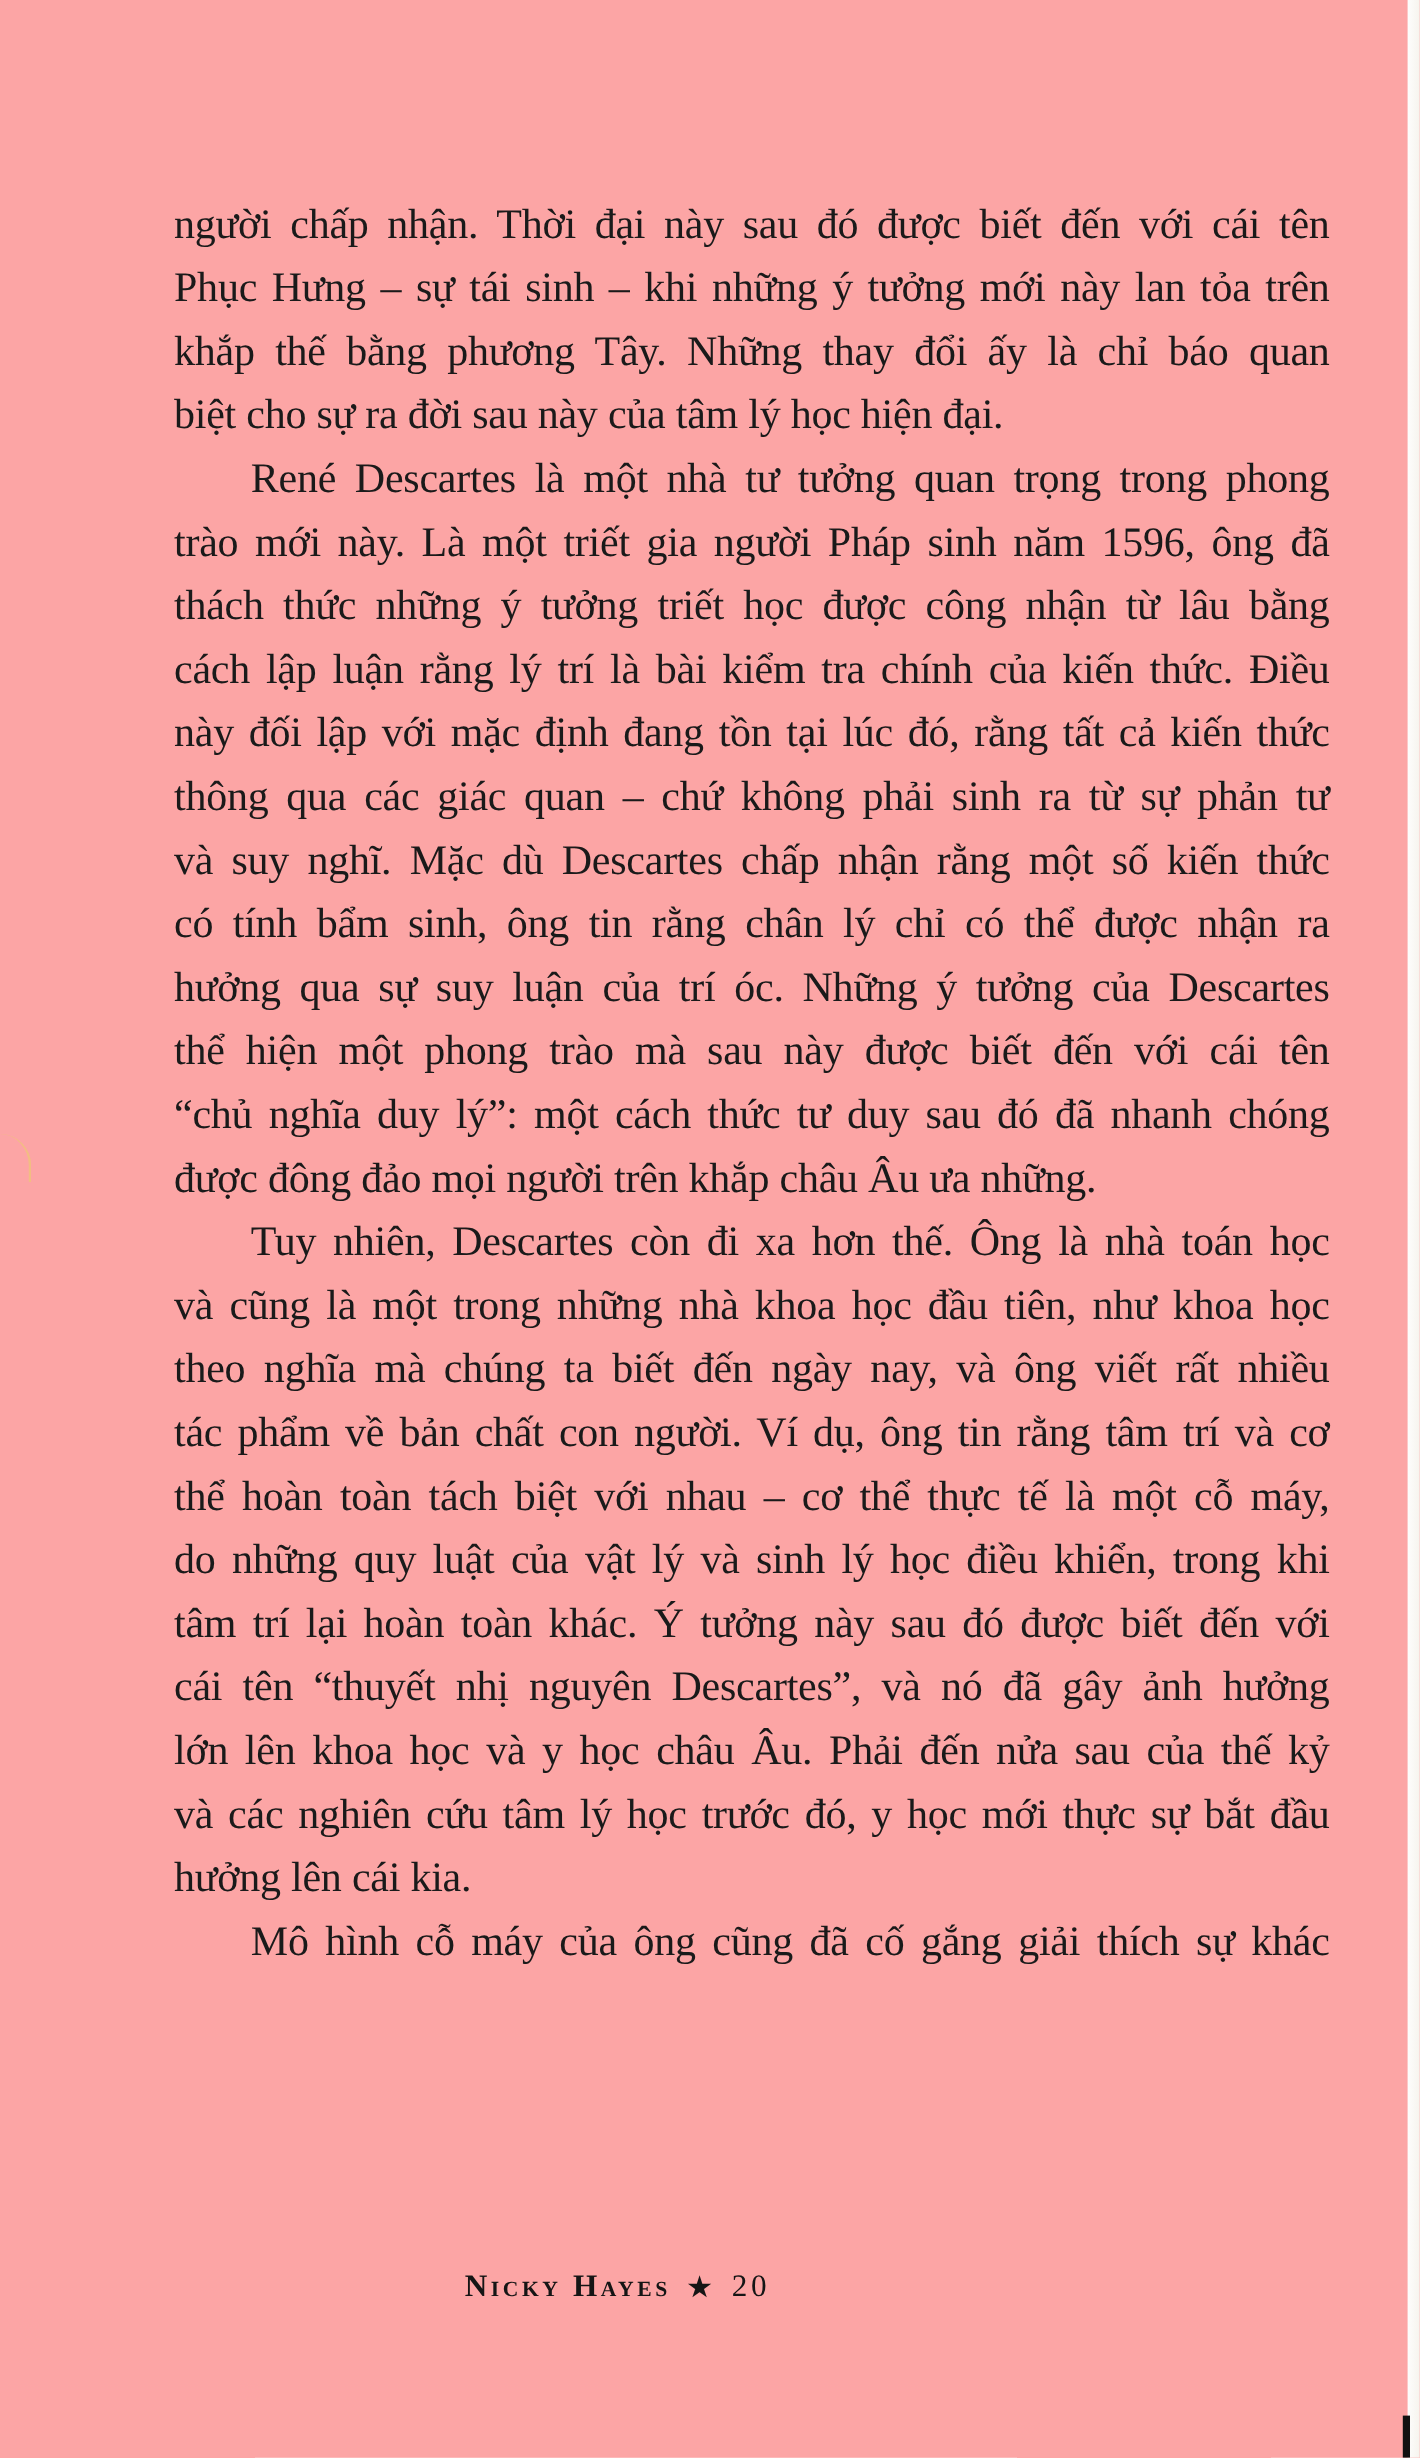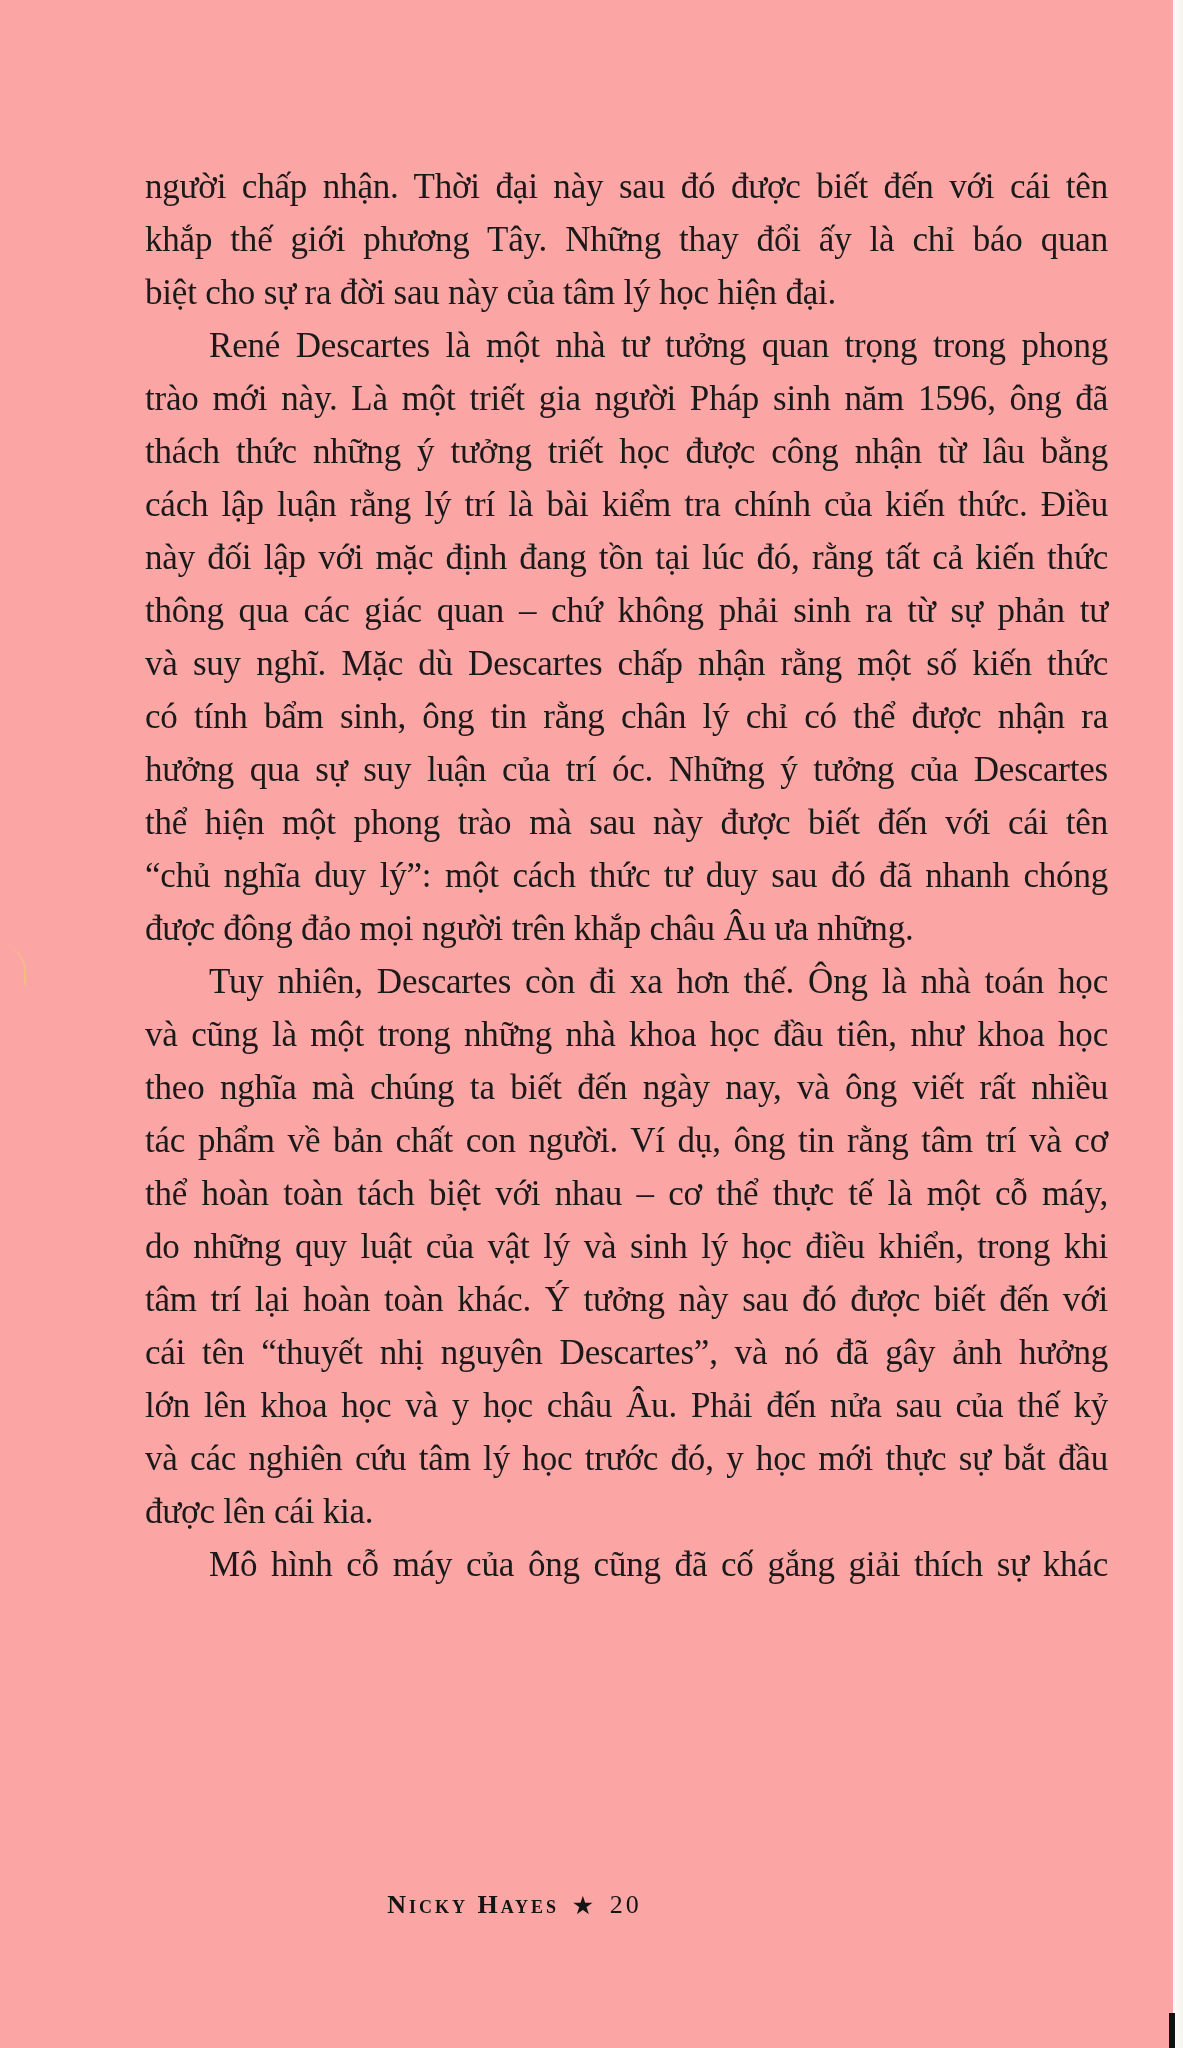--- a/index.html
+++ b/index.html
@@ -45,21 +45,22 @@
 <body>
 
 <div class="page">
   <div class="right-edge"></div>
   <div class="smudge"></div>
 
   <div class="text-block">
 
     <div>
       <span class="line">người chấp nhận. Thời đại này sau đó được biết đến với cái tên</span>
-      <span class="line">khắp thế giới phương Tây. Những thay đổi ấy là chỉ báo quan</span>
+      <span class="line">Phục Hưng – sự tái sinh – khi những ý tưởng mới này lan tỏa trên</span>
+      <span class="line">khắp thế bằng phương Tây. Những thay đổi ấy là chỉ báo quan</span>
       <span class="line last">biệt cho sự ra đời sau này của tâm lý học hiện đại.</span>
     </div>
 
     <div>
       <span class="line indent">René Descartes là một nhà tư tưởng quan trọng trong phong</span>
       <span class="line">trào mới này. Là một triết gia người Pháp sinh năm 1596, ông đã</span>
       <span class="line">thách thức những ý tưởng triết học được công nhận từ lâu bằng</span>
       <span class="line">cách lập luận rằng lý trí là bài kiểm tra chính của kiến thức. Điều</span>
       <span class="line">này đối lập với mặc định đang tồn tại lúc đó, rằng tất cả kiến thức</span>
       <span class="line">thông qua các giác quan – chứ không phải sinh ra từ sự phản tư</span>
@@ -75,21 +76,21 @@
       <span class="line indent">Tuy nhiên, Descartes còn đi xa hơn thế. Ông là nhà toán học</span>
       <span class="line">và cũng là một trong những nhà khoa học đầu tiên, như khoa học</span>
       <span class="line">theo nghĩa mà chúng ta biết đến ngày nay, và ông viết rất nhiều</span>
       <span class="line">tác phẩm về bản chất con người. Ví dụ, ông tin rằng tâm trí và cơ</span>
       <span class="line">thể hoàn toàn tách biệt với nhau – cơ thể thực tế là một cỗ máy,</span>
       <span class="line">do những quy luật của vật lý và sinh lý học điều khiển, trong khi</span>
       <span class="line">tâm trí lại hoàn toàn khác. Ý tưởng này sau đó được biết đến với</span>
       <span class="line">cái tên “thuyết nhị nguyên Descartes”, và nó đã gây ảnh hưởng</span>
       <span class="line">lớn lên khoa học và y học châu Âu. Phải đến nửa sau của thế kỷ</span>
       <span class="line">và các nghiên cứu tâm lý học trước đó, y học mới thực sự bắt đầu</span>
-      <span class="line last">được lên cái kia.</span>
+      <span class="line last">hưởng lên cái kia.</span>
     </div>
 
     <div>
       <span class="line indent">Mô hình cỗ máy của ông cũng đã cố gắng giải thích sự khác</span>
     </div>
   </div>
 
   <div class="footer">
     <span>Nicky Hayes</span><span class="star">★</span><span class="num">20</span>
   </div>

